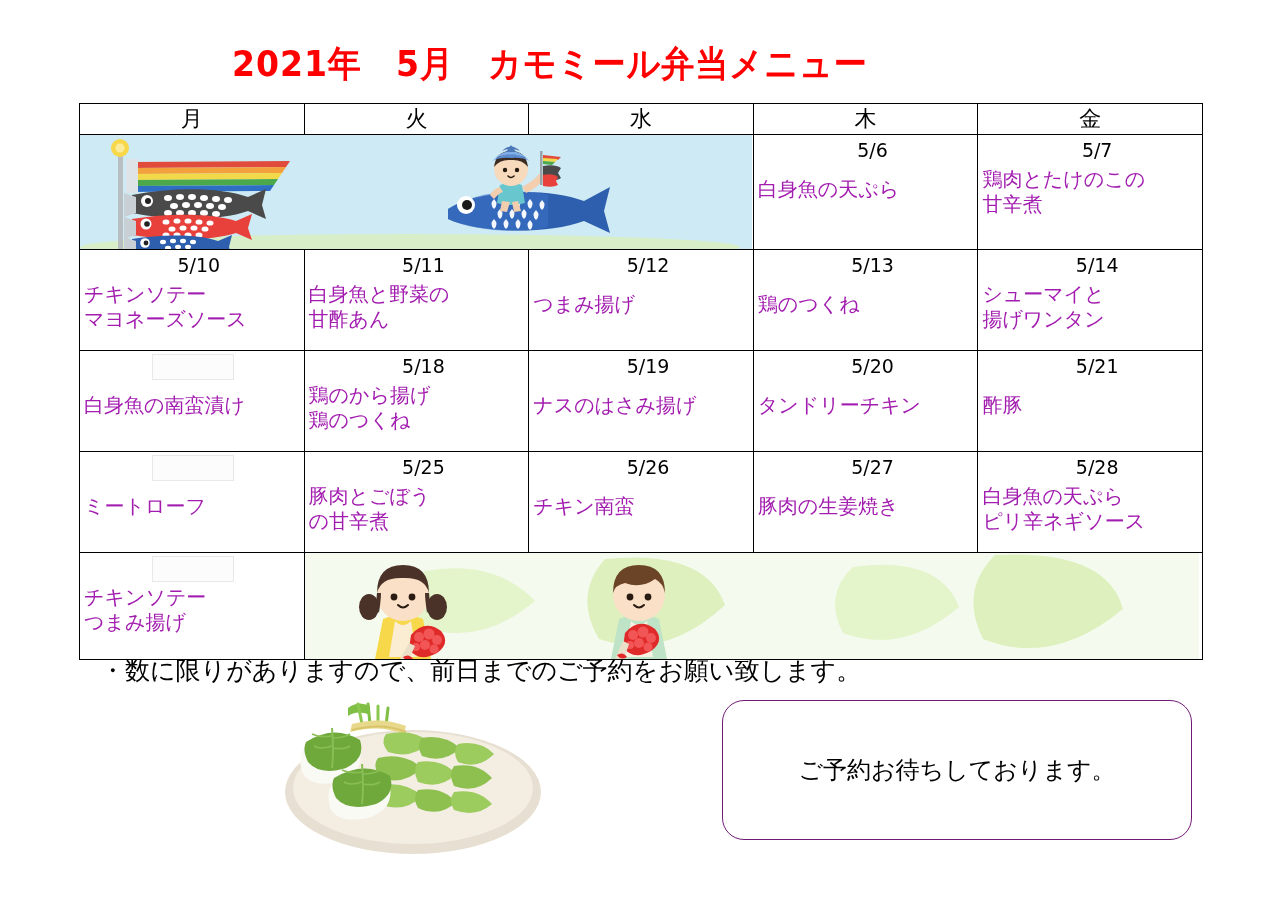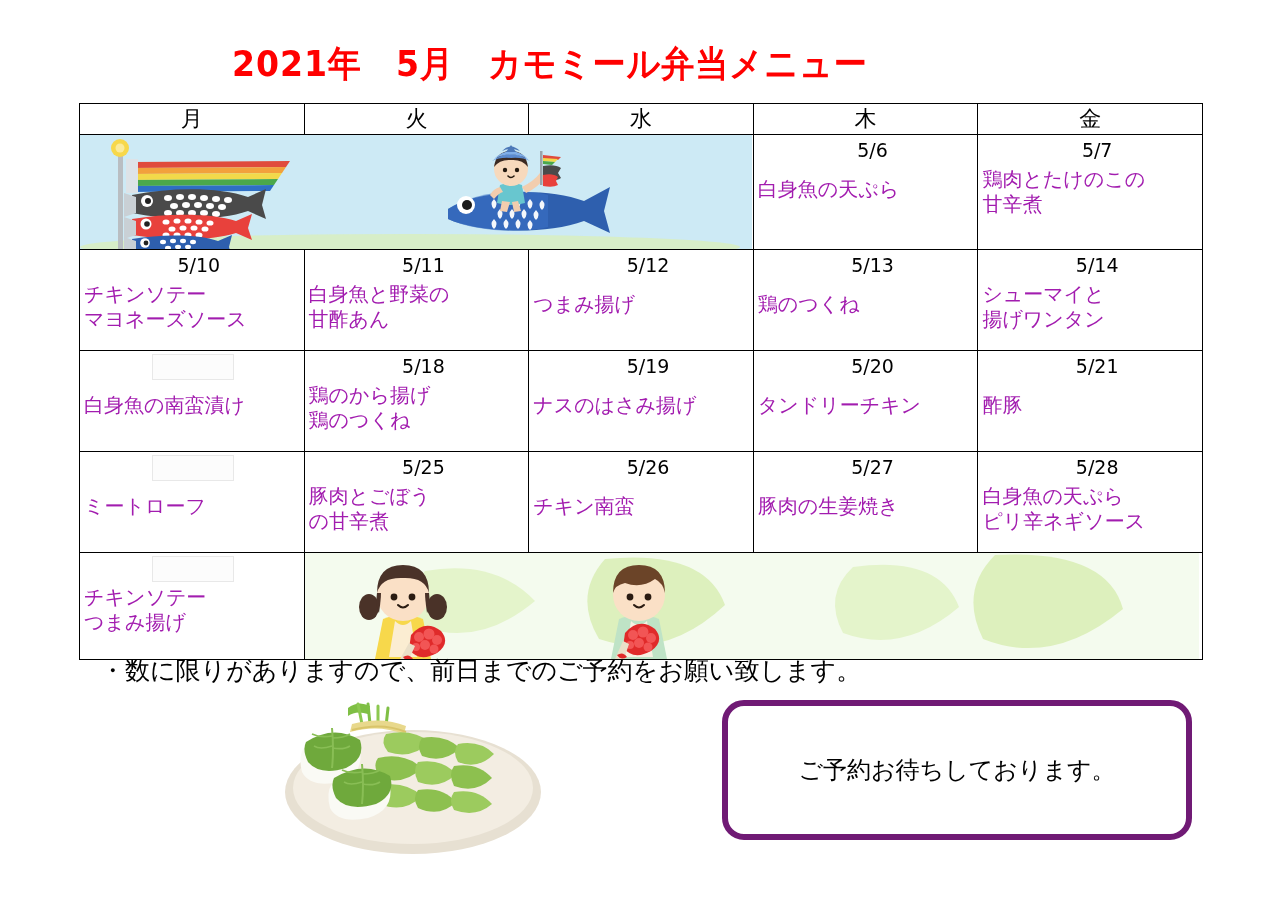--- a/index.html
+++ b/index.html
@@ -148,21 +148,21 @@
     margin-left: 16px;
   }
 
   
   #contact-box {
     position: absolute;
     left: 722px;
     top: 700px;
     width: 470px;
     height: 140px;
-    border: 6px solid #701a75;
+    border: 1px solid #701a75;
     border-radius: 22px;
     box-sizing: border-box;
     display: flex;
     flex-direction: column;
     align-items: center;
     justify-content: center;
     background: #ffffff;
   }
   #contact-box div {
     font-size: 24px;

